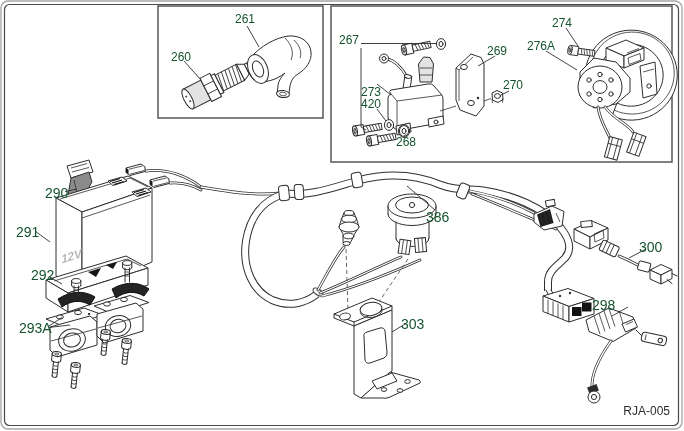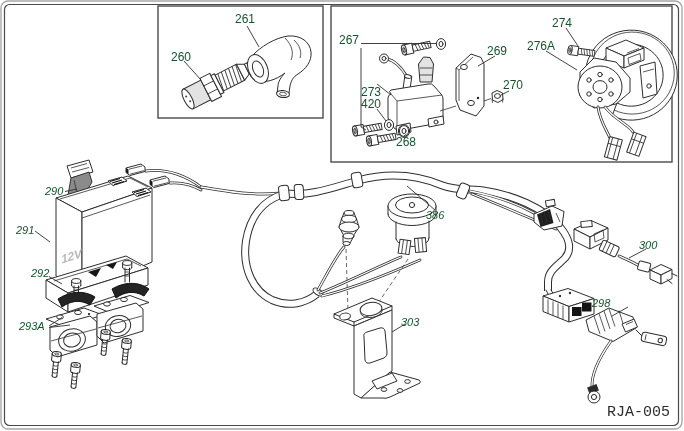--- a/index.html
+++ b/index.html
@@ -1,21 +1,21 @@
 <!DOCTYPE html>
 <html><head>
 <meta charset="utf-8">
 <style>
   html,body{margin:0;padding:0;background:#fff;}
   .stage{position:relative;width:684px;height:431px;background:#fff;overflow:hidden;
          font-family:"Liberation Sans","DejaVu Sans",sans-serif;}
   .stage svg{position:absolute;left:0;top:0;}
   .callout{position:absolute;color:#14532d;font-size:12px;line-height:1;white-space:nowrap;}
-  .callout.small{font-size:11px;font-style:italic;}
-  .code{position:absolute;color:#2e2e2e;font-size:15px;line-height:1;font-family:Liberation Mono, monospace;}
+  .callout.small{font-size:14px;}
+  .code{position:absolute;color:#2e2e2e;font-size:12px;line-height:1;}
   .ln{stroke:#2e2e2e;stroke-width:1;fill:none;stroke-linecap:round;stroke-linejoin:round;}
   .wf{stroke:#2e2e2e;stroke-width:1;fill:#fff;stroke-linejoin:round;}
   .gf{stroke:#2e2e2e;stroke-width:1;fill:#e3e3e3;stroke-linejoin:round;}
   .dk{stroke:#111;stroke-width:1;fill:#242424;stroke-linejoin:round;}
   .thin{stroke:#2e2e2e;stroke-width:.8;fill:none;}
   .lead{stroke:#2e2e2e;stroke-width:.9;fill:none;}
   .cableO{stroke:#2e2e2e;stroke-width:8;fill:none;stroke-linecap:butt;}
   .cableI{stroke:#fff;stroke-width:6;fill:none;stroke-linecap:butt;}
   .wireO{stroke:#2e2e2e;stroke-width:2.8;fill:none;stroke-linecap:round;}
   .wireI{stroke:#fff;stroke-width:1.3;fill:none;stroke-linecap:round;}

